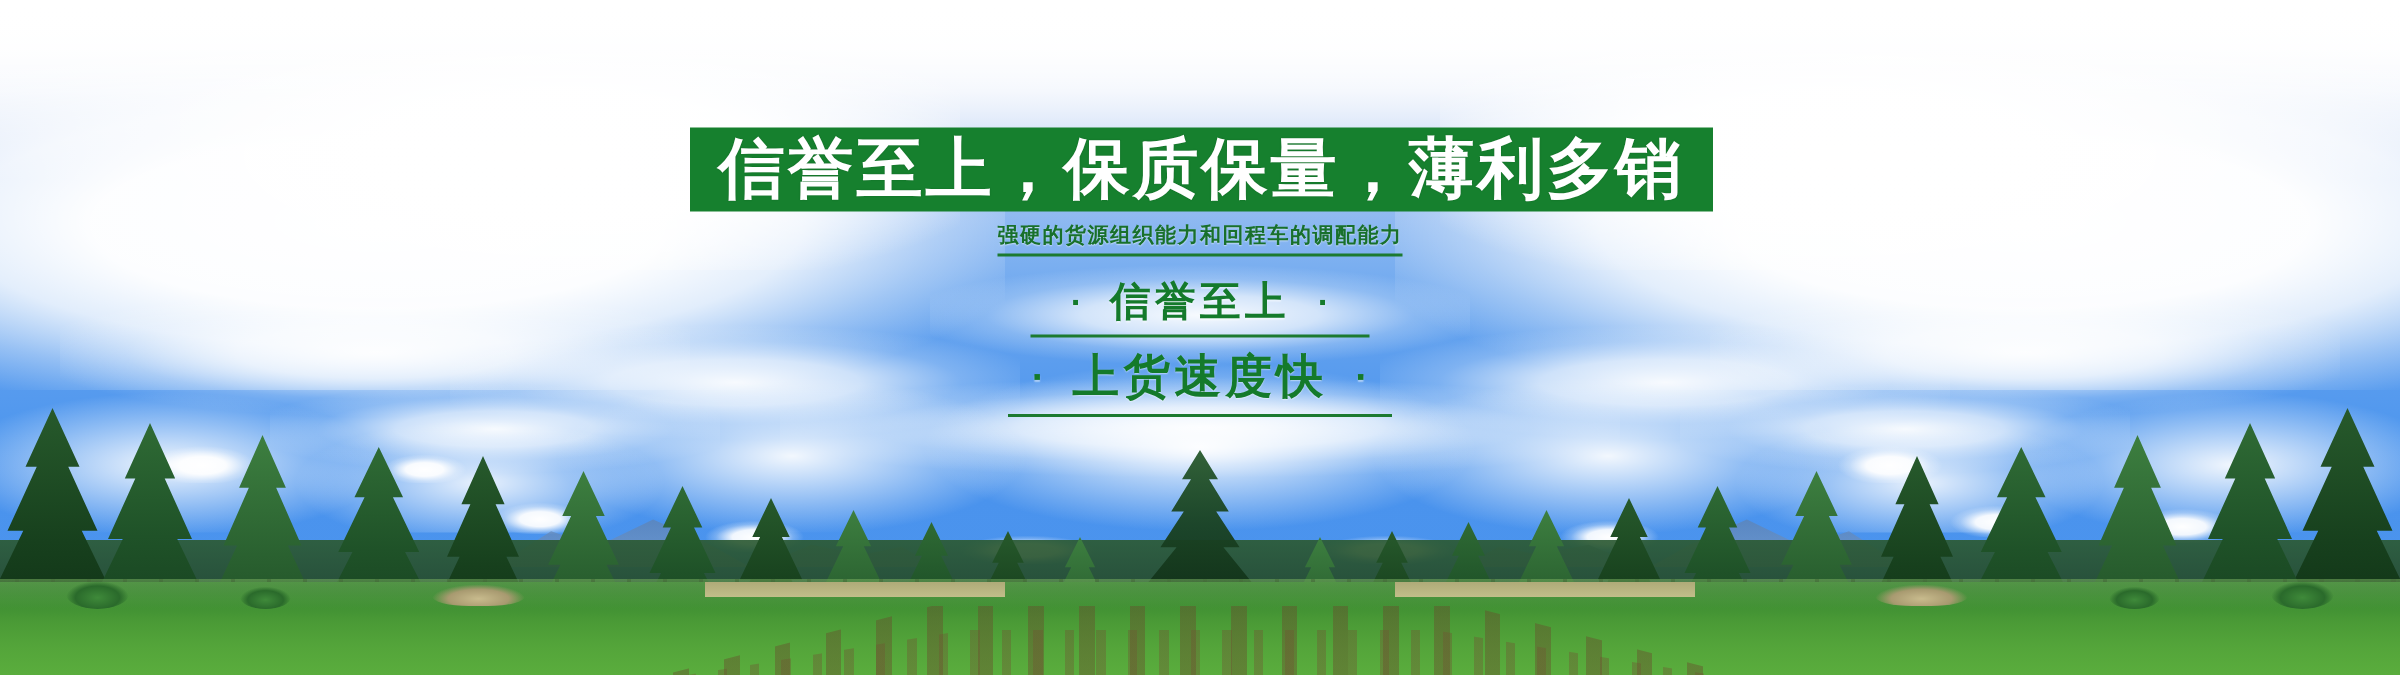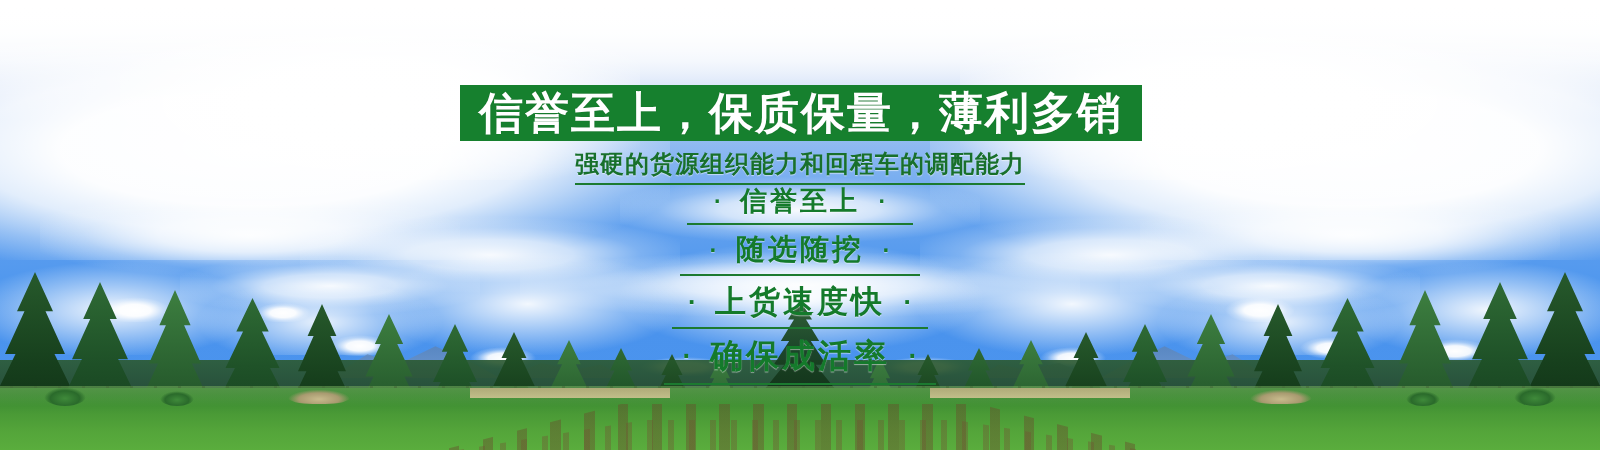--- a/index.html
+++ b/index.html
@@ -226,21 +226,21 @@
   }
 
   #subtitle {
     position:absolute;
     left:0; top:148px; width:1600px;
     text-align:center;
   }
   #subtitle-text {
     display:inline-block;
     color:#18702c;
-    font-size:24px;
+    font-size:14px;
     font-weight:bold;
     letter-spacing:1px;
     white-space:nowrap;
     padding-bottom:3px;
     border-bottom:2px solid #1c7a30;
     font-family:"DejaVu Sans","Liberation Sans",sans-serif;
     text-shadow:0 1px 1px rgba(255,255,255,.55);
   }
 
   #feature-list {
@@ -393,40 +393,26 @@
 
 
       <div class="feature-row r1">
         <span class="feature-inner">
           <span class="dot left">·</span>
           <span class="feature-label">信誉至上</span>
           <span class="dot right">·</span>
         </span>
       </div>
 
-      <div class="feature-row r2">
-        <span class="feature-inner">
-          <span class="dot left">·</span>
-          <span class="feature-label">随选随挖</span>
-          <span class="dot right">·</span>
-        </span>
-      </div>
 
       <div class="feature-row r3">
         <span class="feature-inner">
           <span class="dot left">·</span>
           <span class="feature-label">上货速度快</span>
           <span class="dot right">·</span>
         </span>
       </div>
 
-      <div class="feature-row r4">
-        <span class="feature-inner">
-          <span class="dot left">·</span>
-          <span class="feature-label">确保成活率</span>
-          <span class="dot right">·</span>
-        </span>
-      </div>
 
     </div>
   </div>
 
 </div>
 
 </body></html>

